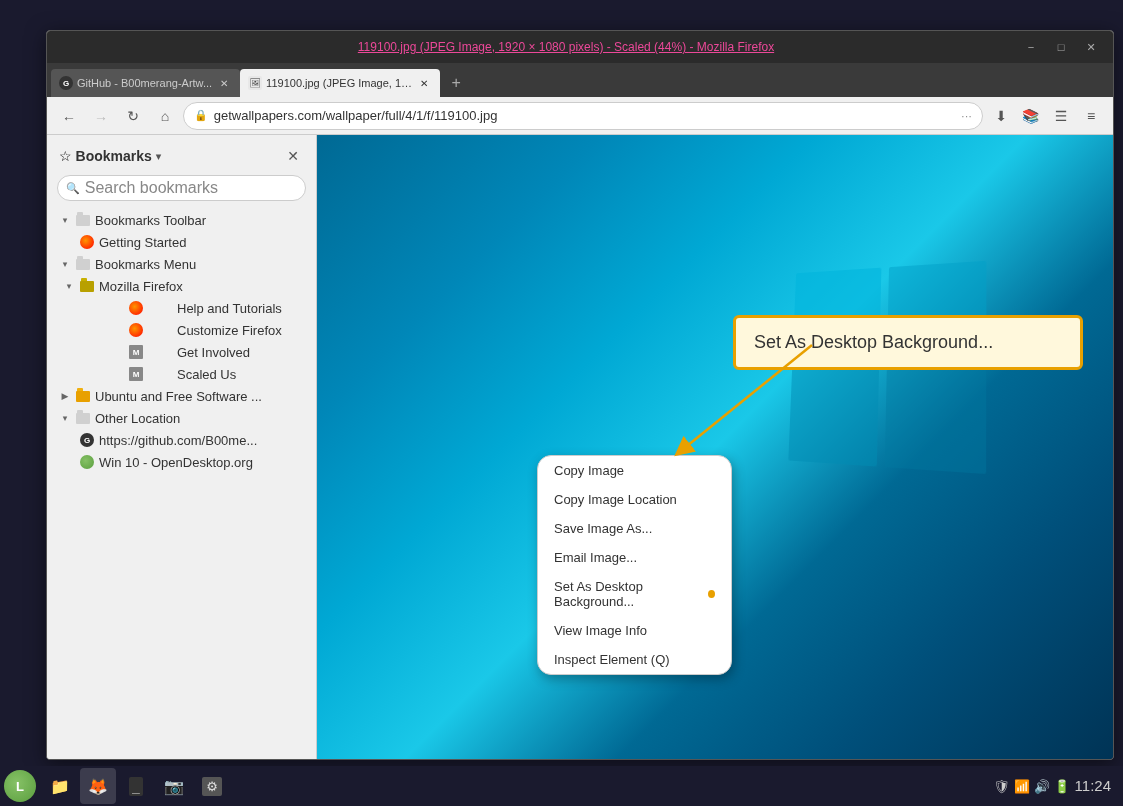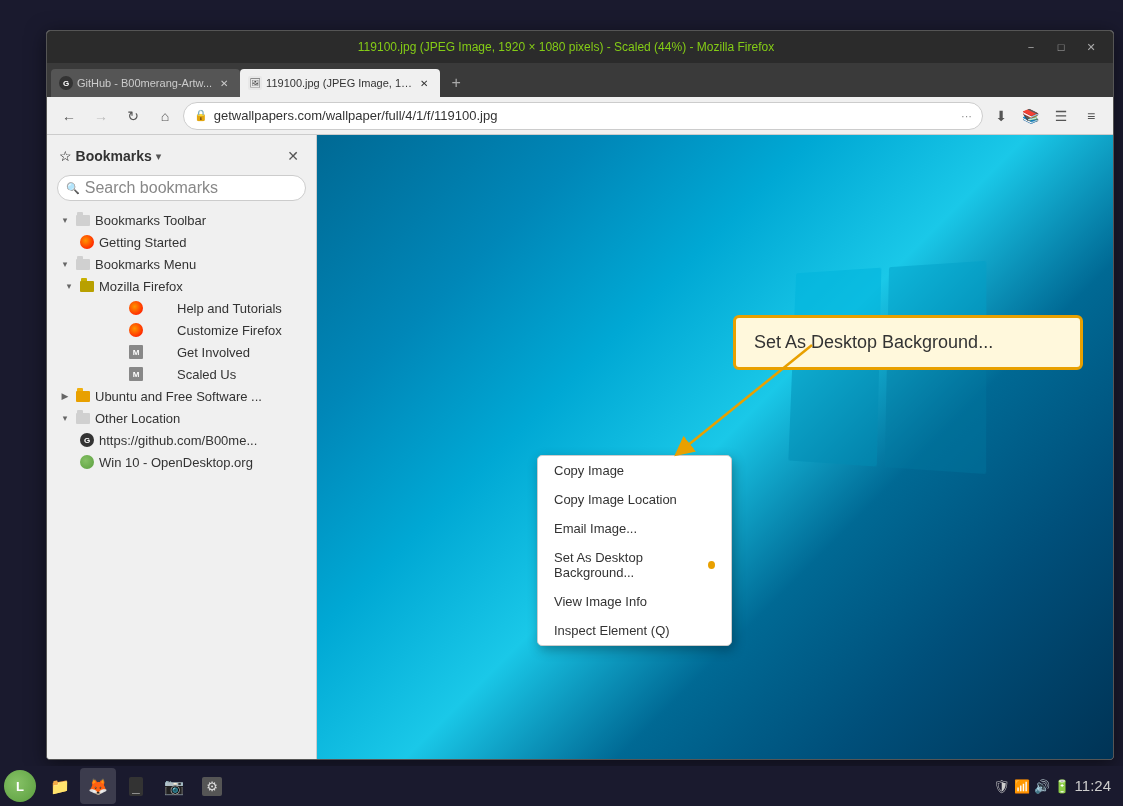--- a/index.html
+++ b/index.html
@@ -38,23 +38,24 @@
       height: 32px;
       background: #2b2b2b;
       display: flex;
       align-items: center;
       justify-content: space-between;
       padding: 0 8px;
       color: #fff;
     }
     .title-bar-title {
       font-size: 12px;
-      color: #84cc16;
+      color: #ec4899;
       flex: 1;
       text-align: center;
+      text-decoration: underline;
     }
     .win-controls {
       display: flex;
       gap: 2px;
     }
     .win-ctrl-btn {
       width: 28px;
       height: 22px;
       background: transparent;
       border: none;
@@ -353,21 +354,21 @@
 
     
     .context-menu {
       position: absolute;
       top: 320px;
       left: 220px;
       width: 195px;
       background: #fff;
       border: 1px solid #ccc;
       box-shadow: 2px 4px 12px rgba(0,0,0,0.3);
-      border-radius: 5px;
+      border-radius: 14px;
       z-index: 100;
     }
     .context-item {
       padding: 7px 16px;
       font-size: 13px;
       color: #333;
       cursor: pointer;
       font-family: 'Segoe UI', Arial, sans-serif;
     }
     .context-item.set-desktop {
@@ -681,20 +682,23 @@
         <div class="tooltip-callout">
           <span>Set As Desktop Background...</span>
         </div>
 
         <div class="context-menu">
           <div class="context-item">
             <span>Copy Image</span>
           </div>
           <div class="context-item">
             <span>Copy Image Location</span>
+          </div>
+          <div class="context-item">
+            <span>Save Image As...</span>
           </div>
           <div class="context-item">
             <span>Email Image...</span>
           </div>
           <div class="context-item set-desktop">
             <span>Set As Desktop Background...</span>
             <div class="context-dot"></div>
           </div>
           <div class="context-item">
             <span>View Image Info</span>

